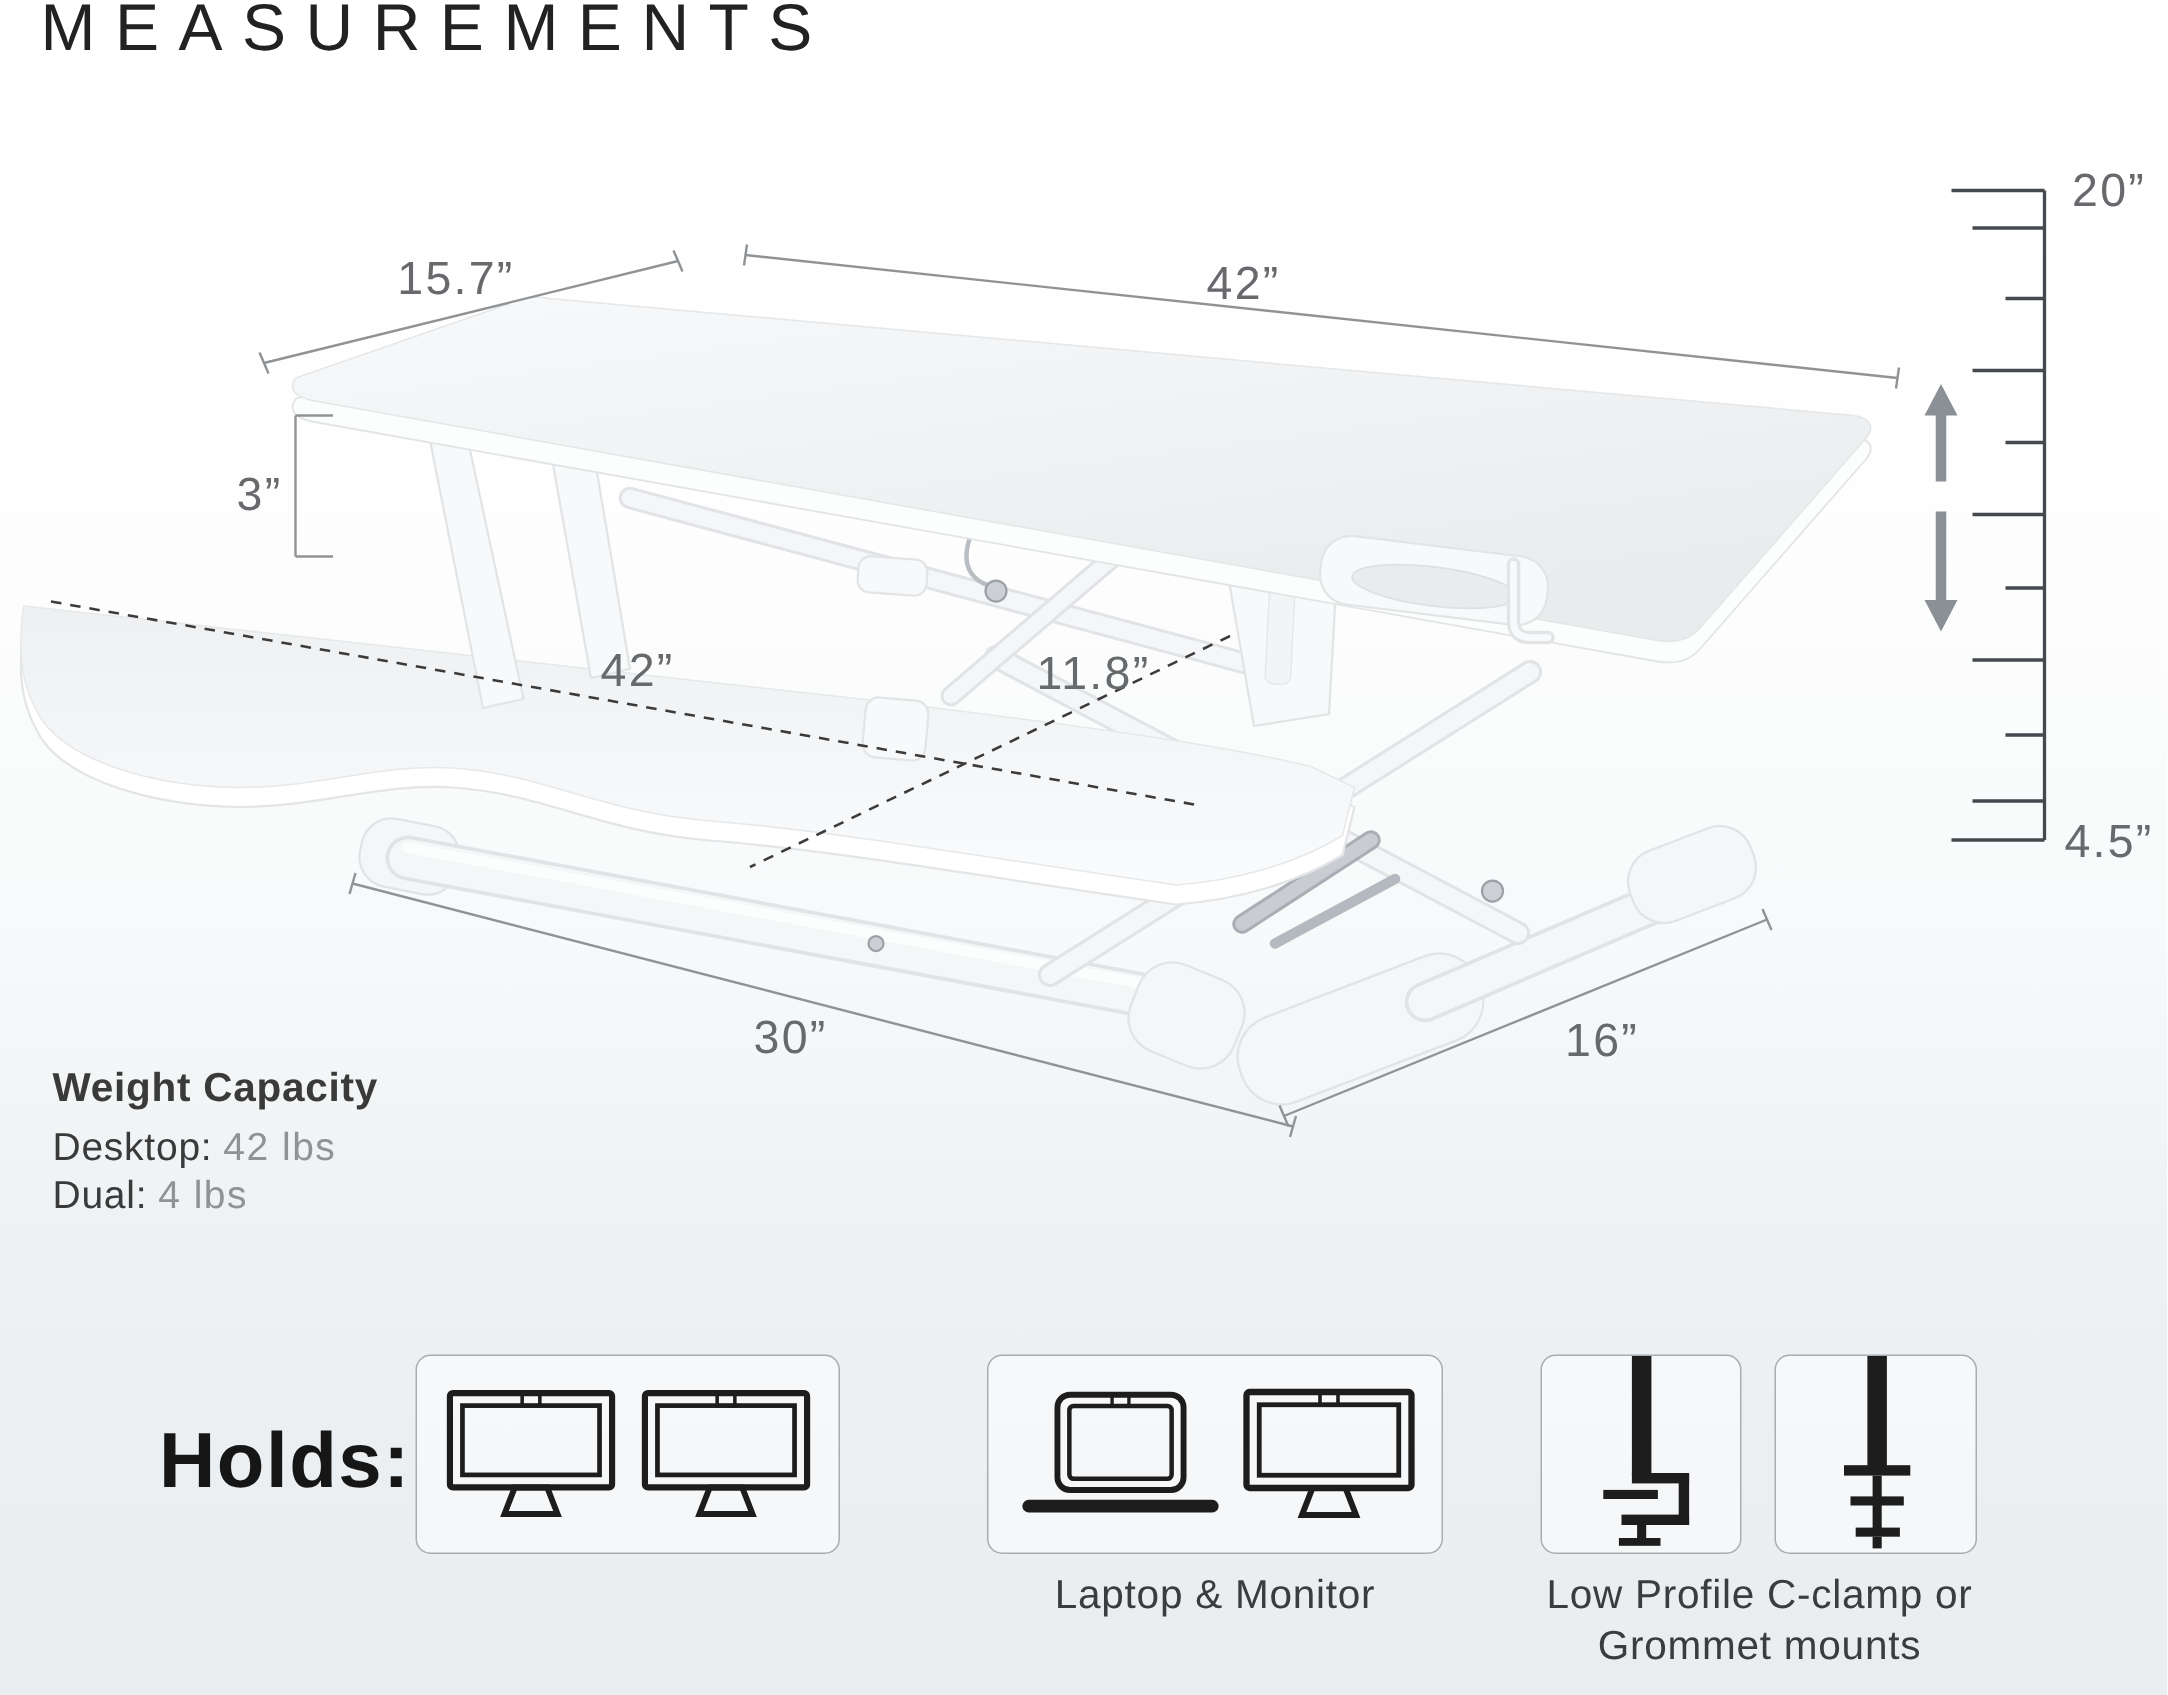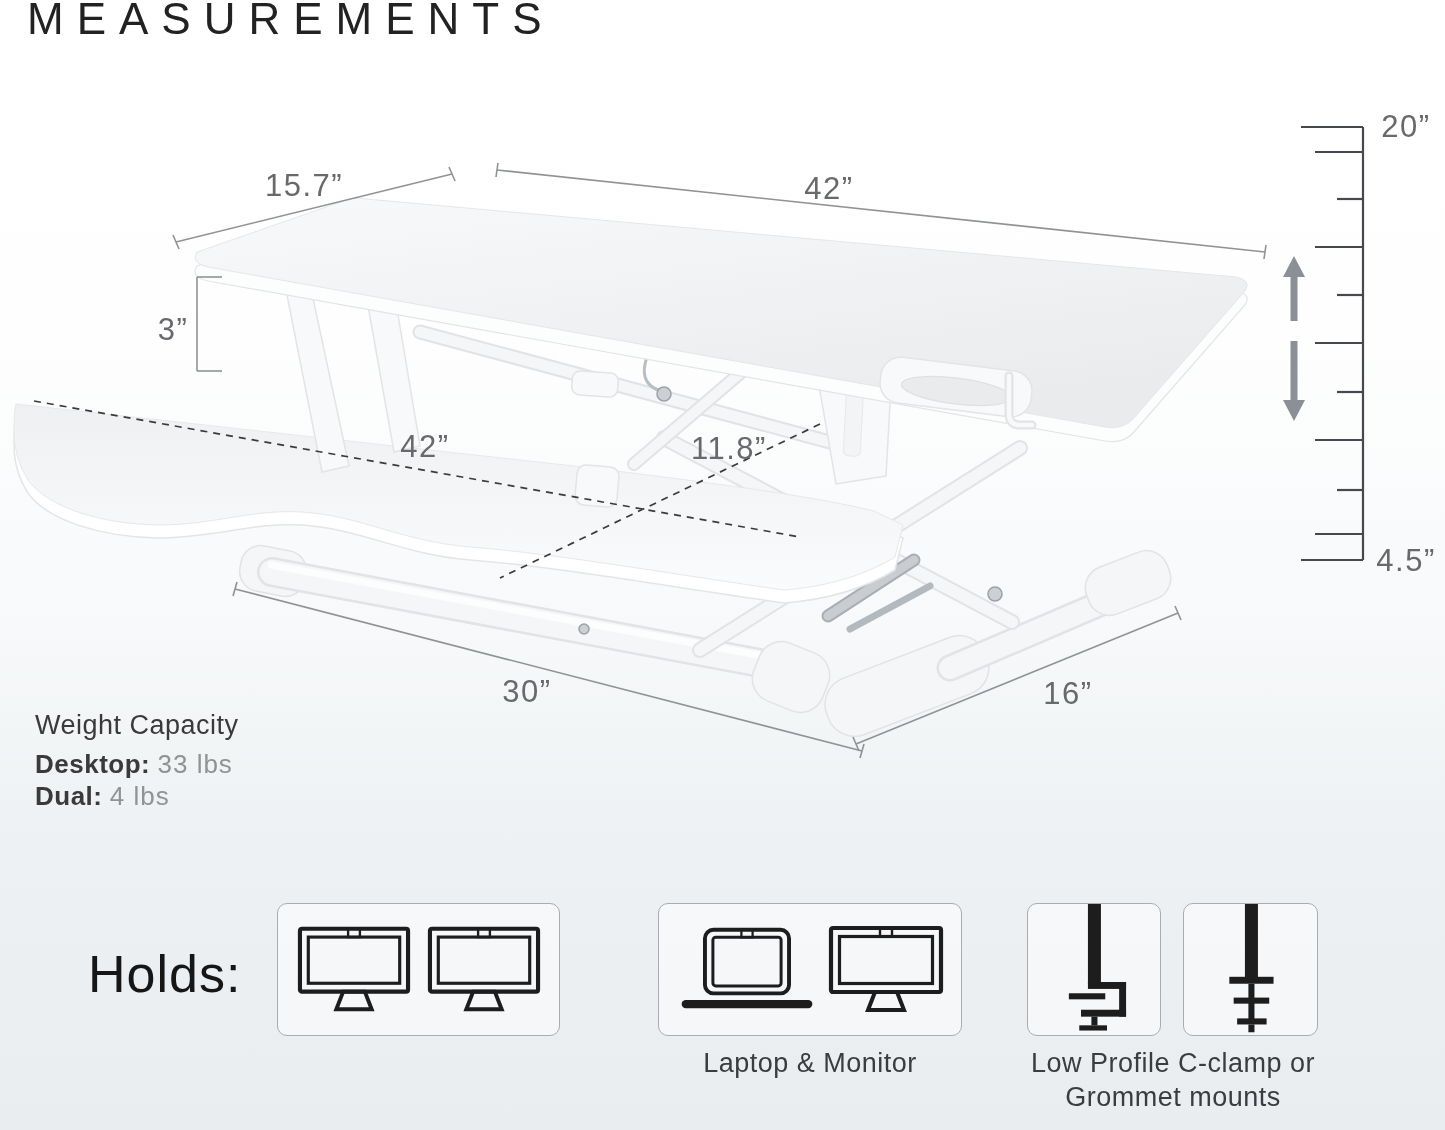--- a/index.html
+++ b/index.html
@@ -22,25 +22,25 @@
   }
   .part{fill:#f5f6f8;stroke:#e1e3e6;stroke-width:1.5;}
   .part2{fill:#f8f9fa;stroke:#e2e4e6;stroke-width:1.5;}
   .rail-o{stroke:#e1e3e6;stroke-linecap:round;fill:none;}
   .rail-f{stroke:#f5f6f8;stroke-linecap:round;fill:none;}
   .rail-h{stroke:#fcfdfd;stroke-linecap:round;fill:none;}
   .dimline{stroke:#909396;stroke-width:1.6;fill:none;}
   .dashline{stroke:#3b3b3b;stroke-width:1.7;fill:none;stroke-dasharray:7 6;}
   .ruler{stroke:#45494d;stroke-width:2.2;fill:none;}
   .weight{position:absolute;left:35px;top:710px;}
-  .weight .wc-h{font-size:27px;font-weight:normal;color:#3a3a3a;letter-spacing:.5px;margin:0 0 7px 0;}
+  .weight .wc-h{font-size:27px;font-weight:bold;color:#3a3a3a;letter-spacing:.5px;margin:0 0 7px 0;}
   .weight .wc-row{font-size:26px;line-height:32px;color:#3a3a3a;}
-  .weight .wc-l{font-weight:bold;letter-spacing:.5px;}
+  .weight .wc-l{font-weight:normal;letter-spacing:.5px;}
   .weight .wc-v{color:#909294;font-weight:400;letter-spacing:1px;}
-  .holds-label{position:absolute;left:88px;top:944px;font-size:52px;font-weight:normal;color:#161616;letter-spacing:1px;}
+  .holds-label{position:absolute;left:106px;top:944px;font-size:52px;font-weight:bold;color:#161616;letter-spacing:1px;}
   .holds-box{
     position:absolute;top:903px;height:133px;box-sizing:border-box;
     border:1.5px solid #a9adb2;border-radius:10px;background:rgba(255,255,255,0.5);
     display:flex;align-items:center;justify-content:center;
   }
   .holds-box.clampbox{align-items:flex-start;}
   .box1{left:277px;width:283px;gap:16px;}
   .box2{left:658px;width:304px;gap:10px;}
   .box3{left:1027px;width:134px;}
   .box4{left:1183px;width:135px;}
@@ -191,21 +191,21 @@
       <text class="dim-label" x="1068" y="704" text-anchor="middle">16”</text>
       <text class="dim-label" x="1406" y="137" text-anchor="middle">20”</text>
       <text class="dim-label" x="1406" y="571" text-anchor="middle">4.5”</text>
     </g>
   </svg>
 
   <div class="weight">
     <div class="wc-h">Weight Capacity</div>
     <div class="wc-row">
       <span class="wc-l">Desktop:</span>
-      <span class="wc-v">33 lbs</span>
+      <span class="wc-v">42 lbs</span>
     </div>
     <div class="wc-row">
       <span class="wc-l">Dual:</span>
       <span class="wc-v">4 lbs</span>
     </div>
   </div>
 
   <div class="holds-label">Holds:</div>
 
   <div class="holds-box box1">

